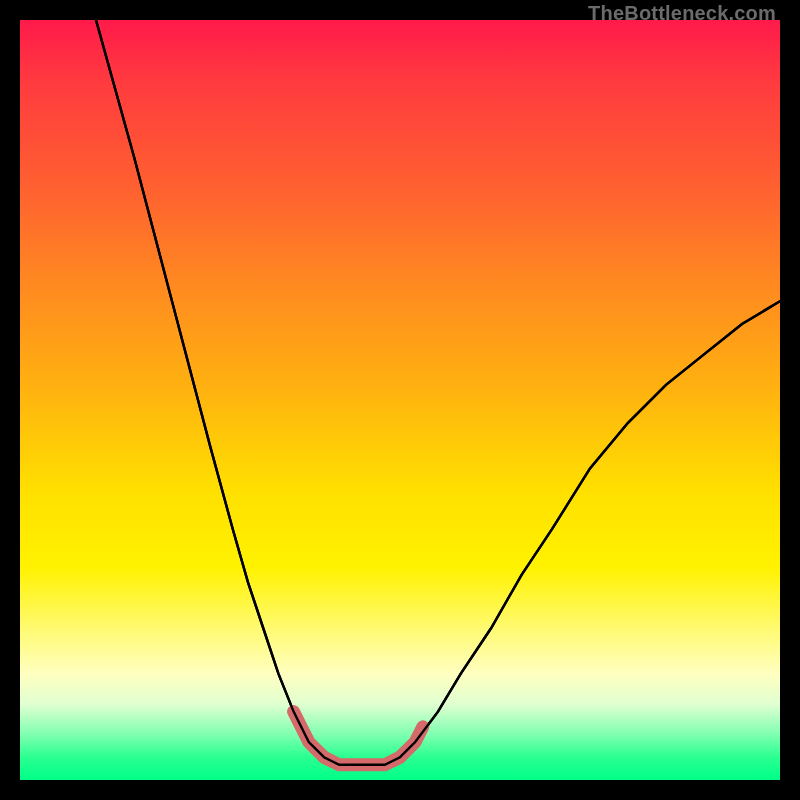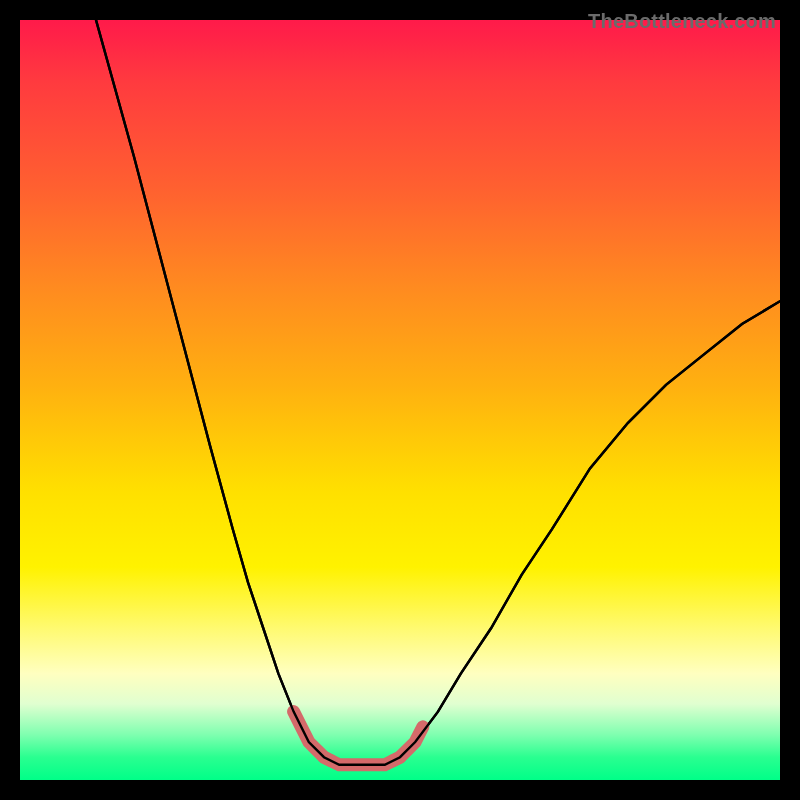--- a/index.html
+++ b/index.html
@@ -27,21 +27,21 @@
       #fffa70 80%,
       #ffffc0 86%,
       #e0ffd0 90%,
       #80ffb0 94%,
       #2aff90 97%,
       #00ff88 100%
     );
   }
   .watermark {
     position: absolute;
-    top: 10px;
+    top: 2px;
     right: 24px;
     font-family: Arial, Helvetica, sans-serif;
     font-size: 20px;
     font-weight: 600;
     color: #6b6b6b;
     letter-spacing: 0.2px;
   }
   svg.curves {
     position: absolute;
     left: 0; top: 0;

